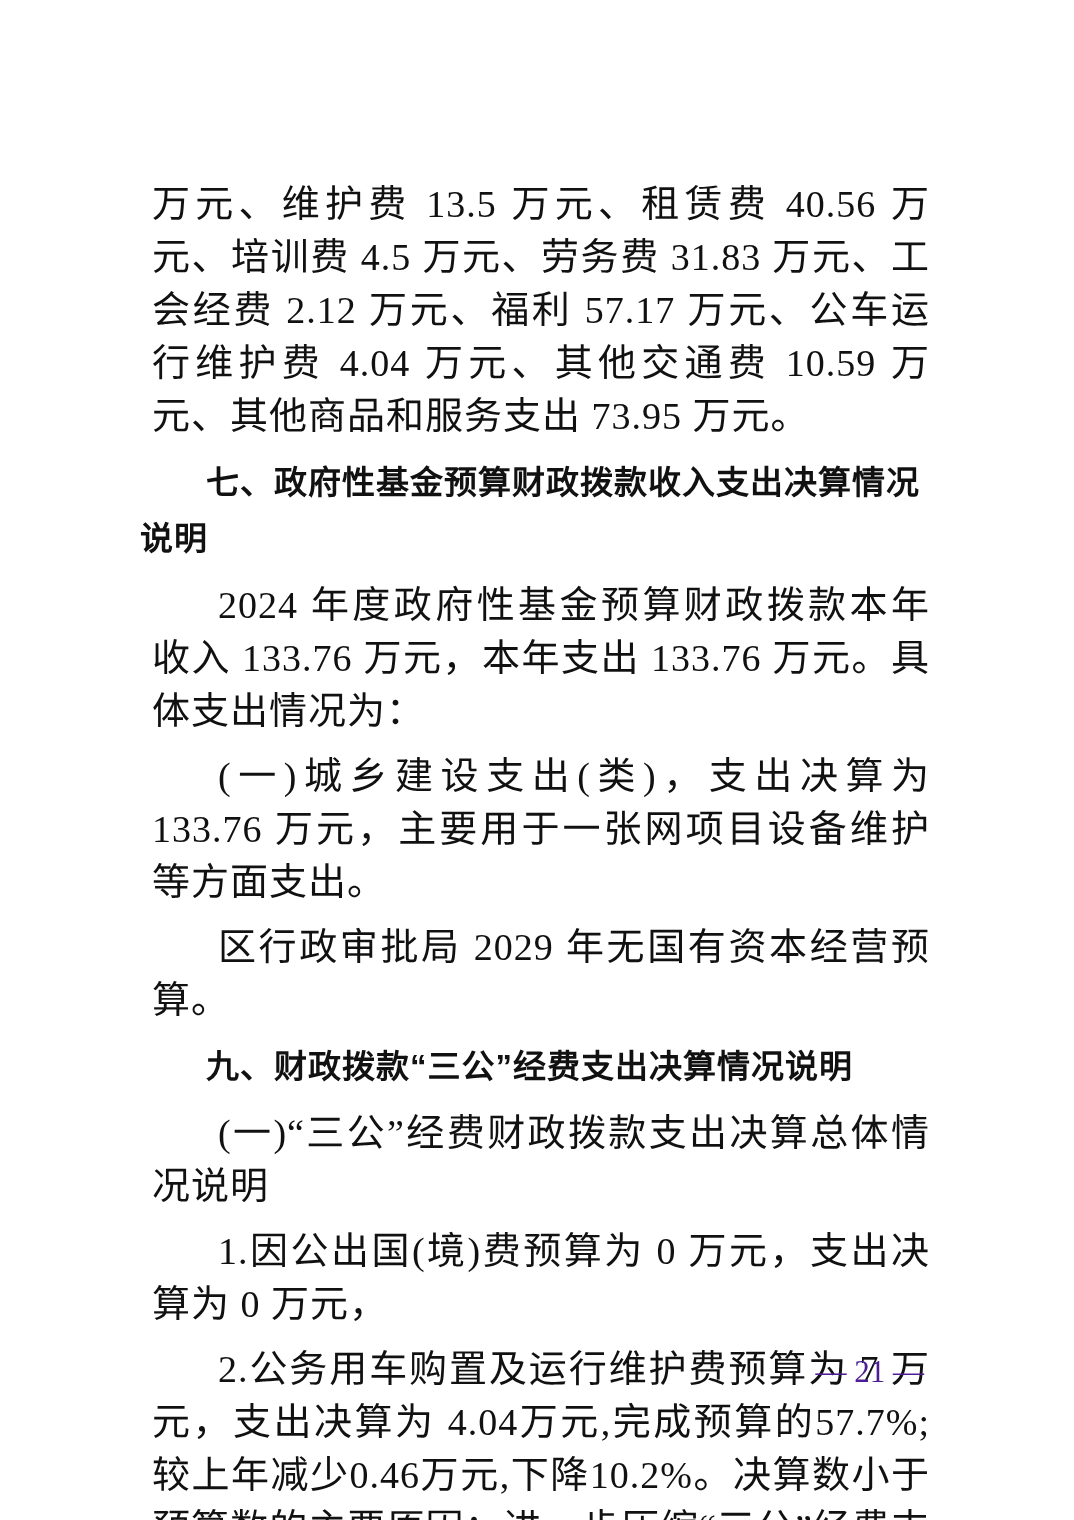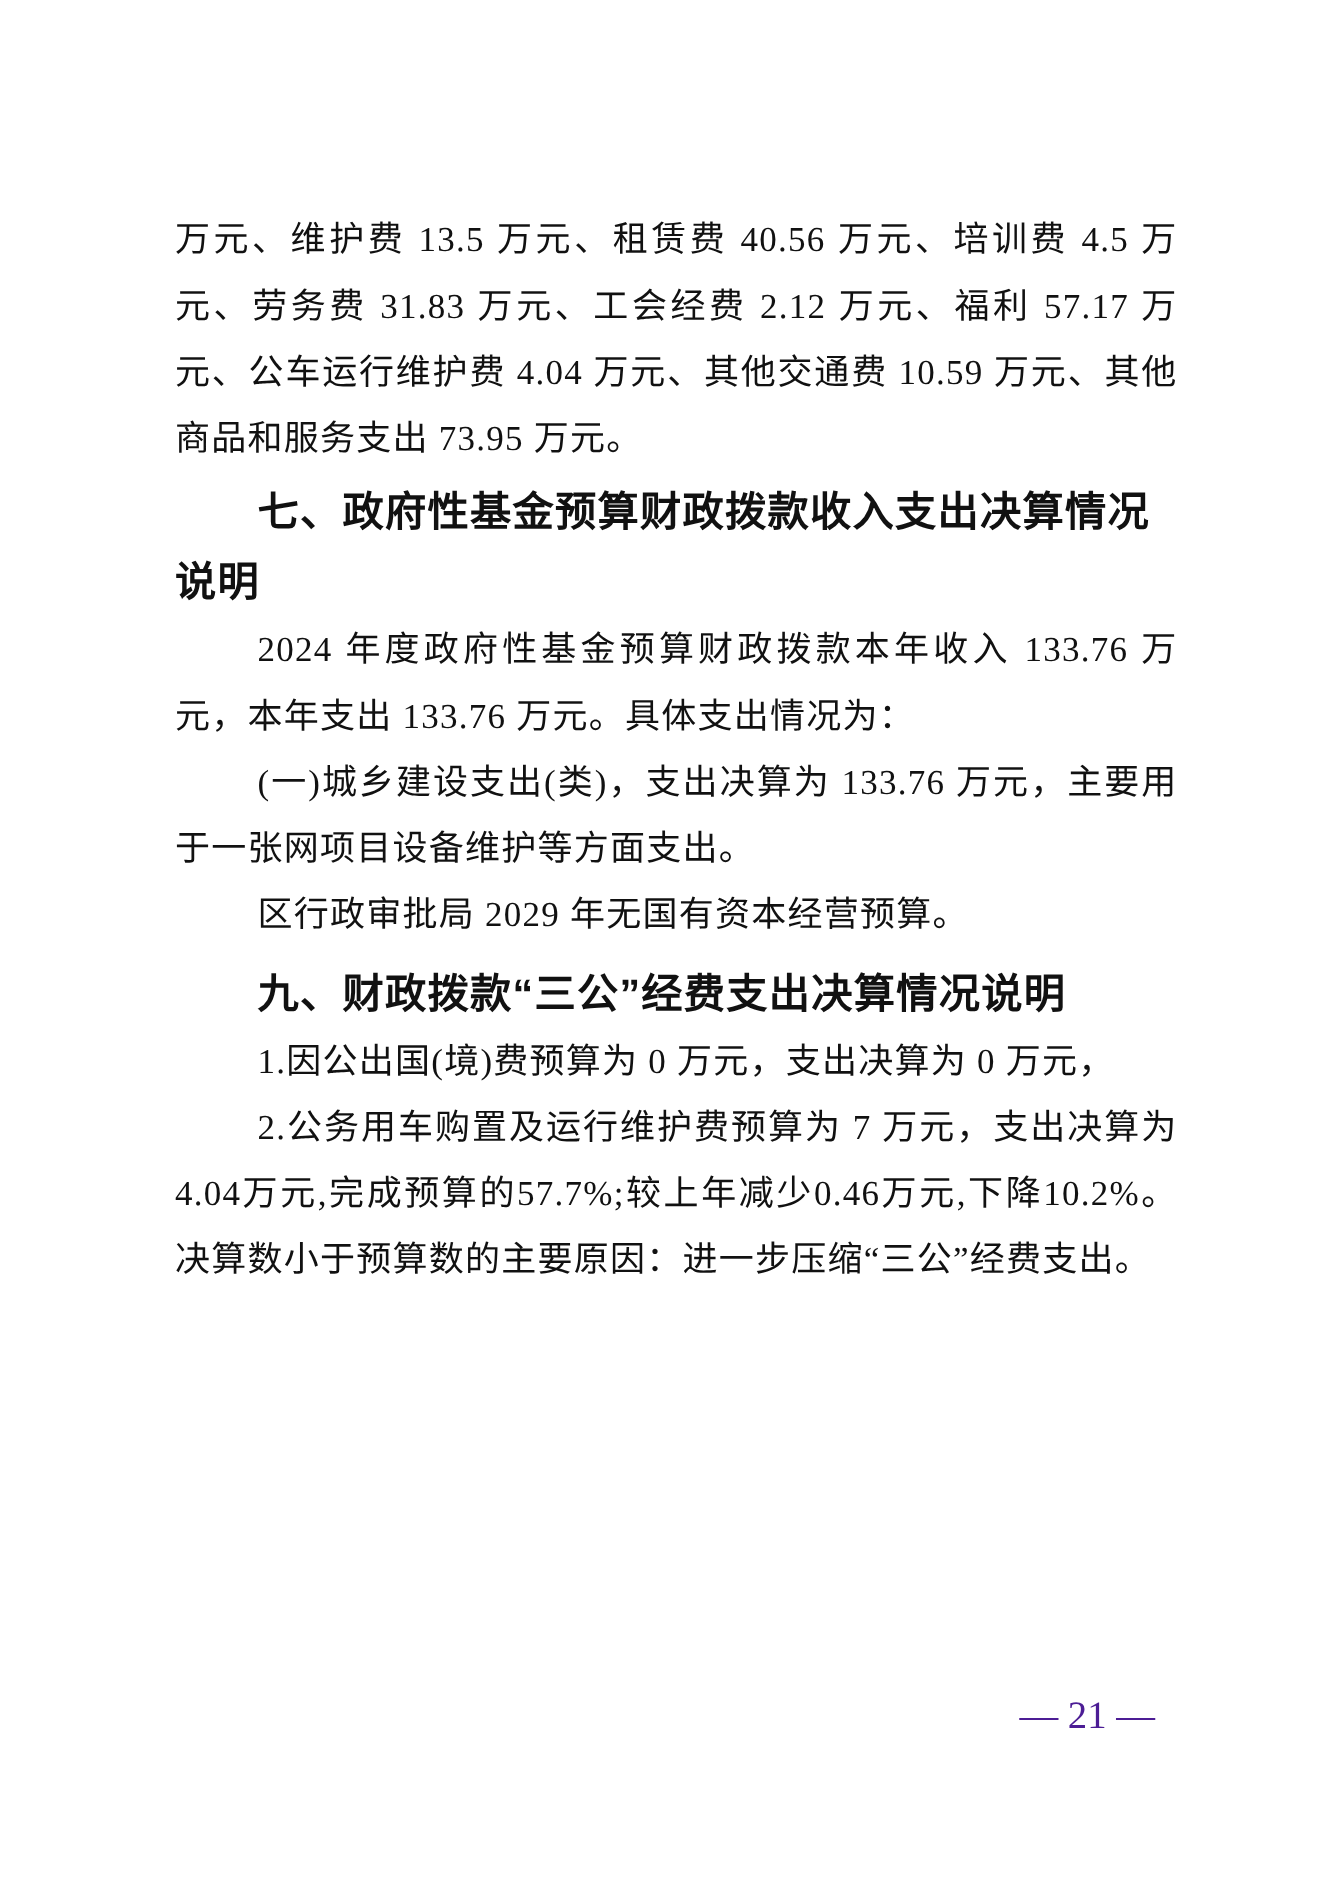--- a/index.html
+++ b/index.html
@@ -16,22 +16,22 @@
     font-family: "Liberation Serif", "DejaVu Serif", serif;
     color: #111111;
   }
   .content {
     position: absolute;
     left: 140px;
     top: 166px;
     width: 802px;
   }
   .para {
-    margin: 0;
-    font-size: 28px;
+    margin: 12px;
+    font-size: 38px;
     line-height: 53px;
     text-align: justify;
     text-indent: 66px;
     letter-spacing: 1px;
   }
   .para-noindent {
     text-indent: 0;
   }
   .heading {
     margin: 0;
@@ -67,20 +67,21 @@
 
     <p class="para">2024 年度政府性基金预算财政拨款本年收入 133.76 万元，本年支出 133.76 万元。具体支出情况为：</p>
 
     <p class="para">(一)城乡建设支出(类)，支出决算为 133.76 万元，主要用于一张网项目设备维护等方面支出。</p>
 
 
     <p class="para">区行政审批局 2029 年无国有资本经营预算。</p>
 
     <p class="heading gap-md">九、财政拨款“三公”经费支出决算情况说明</p>
 
+    <p class="para">(一)“三公”经费财政拨款支出决算总体情况说明</p>
 
 
 
     <p class="para">1.因公出国(境)费预算为 0 万元，支出决算为 0 万元，</p>
 
     <p class="para">2.公务用车购置及运行维护费预算为 7 万元，支出决算为 4.04万元,完成预算的57.7%;较上年减少0.46万元,下降10.2%。决算数小于预算数的主要原因：进一步压缩“三公”经费支出。</p>
 
   </div>
 
   <div class="page-footer">— 21 —</div>

